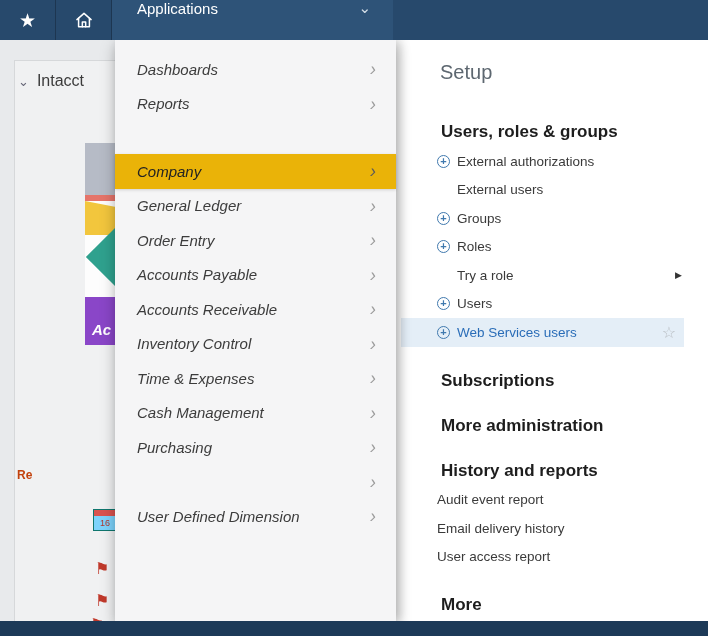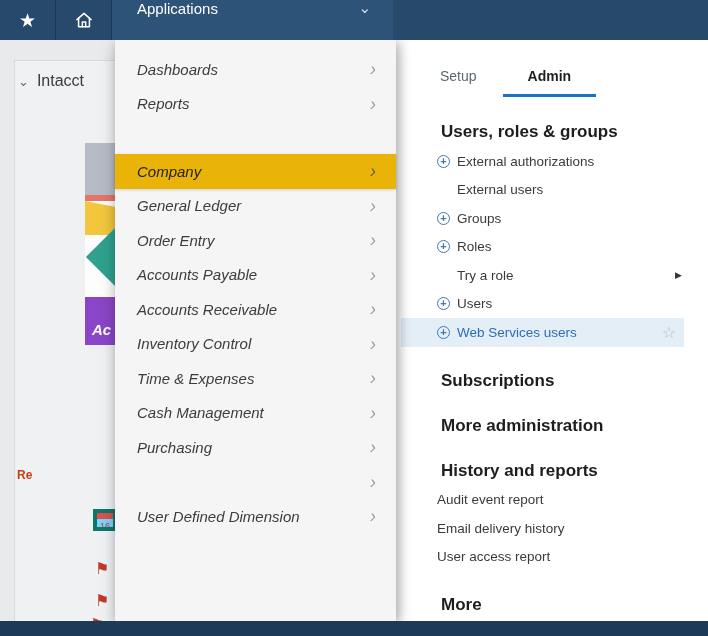--- a/index.html
+++ b/index.html
@@ -29,21 +29,21 @@
   .mc-red    { position:absolute; top:52px; left:0; right:0; height:6px; background:#e5746a; }
   .mc-yellow { position:absolute; top:58px; left:0; width:44px; height:34px; background:#f2c63d;
                clip-path:polygon(0 0,100% 25%,72% 100%,0 100%); }
   .mc-teal   { position:absolute; top:92px; left:10px; width:44px; height:44px; background:#2fa18e;
                transform:rotate(45deg); }
   .mc-purple { position:absolute; bottom:0; left:0; right:0; height:48px; background:#8a46c8;
                color:#fff; font-weight:bold; font-style:italic; font-size:15px;
                display:flex; align-items:flex-end; padding:0 0 7px 7px; }
   .re-label { position:absolute; left:17px; top:468px; font-size:12px; font-weight:bold; color:#c2410c; }
   .calendar { position:absolute; left:93px; top:509px; width:24px; height:22px;
-              border:4px solid #0f766e; background:#7dd3fc; overflow:hidden; }
+              border:1px solid #0f766e; background:#7dd3fc; overflow:hidden; }
   .cal-top { height:6px; background:#d9534f; }
   .cal-day { font-size:9px; color:#b03a33; text-align:center; line-height:14px; }
   .flag { position:absolute; color:#c0392b; font-size:16px; line-height:1; }
   .flag.f1 { left:95px; top:561px; }
   .flag.f2 { left:95px; top:593px; }
   .flag.f3 { left:90px; top:617px; }
 
   
   .apps-menu { position:absolute; left:115px; top:40px; width:281px; bottom:15px;
                background:#f5f5f6; padding-top:12px; z-index:6;
@@ -51,21 +51,21 @@
   .menu-item { height:34.5px; display:flex; align-items:center; padding:0 20px 0 22px;
                font-size:15px; color:#3c3c3c; cursor:pointer; }
   .menu-item.selected { background:#eab308; color:#232323; box-shadow:0 1px 3px rgba(0,0,0,.15);margin-top:33px; }
   .menu-item .chev { margin-left:auto; color:#9b9b9b; font-size:18px; line-height:1; }
   .menu-item.selected .chev { color:#5a5a5a; }
 
   
   .flyout { position:absolute; left:396px; top:40px; right:0; bottom:15px; background:#fff;
             z-index:5; overflow:hidden; box-shadow:0 6px 14px rgba(0,0,0,.2); }
   .tabs-row { height:57px; display:flex; align-items:flex-end; padding-left:44px; }
-  .tab { font-size:14px; color:#5d6770; padding-bottom:13px; cursor:pointer; }
+  .tab { font-size:20px; color:#5d6770; padding-bottom:13px; cursor:pointer; }
   .tab:not(.active) { margin-right:26px; }
   .tab.active { color:#1f1f1f; font-weight:bold; padding:0 25px 10px;
                 border-bottom:3px solid #1a73c8; }
   .fly-heading { font-size:17px; font-weight:bold; color:#1d1d1d; line-height:23px;
                  margin:22px 24px 4px 45px; }
   .fly-sections .fly-heading:first-child { margin-top:23px; }
   .fly-item { height:28.5px; display:flex; align-items:center; margin:0 24px 0 5px;
               padding-left:36px; font-size:13.5px; color:#3a3a3a; cursor:pointer; }
   .fly-item.highlighted { background:#e4eef7; }
   .fly-item.highlighted .fly-label { color:#2a6db8; }
@@ -174,21 +174,20 @@
       </div>
       <div class="menu-item">
         <span class="menu-label">User Defined Dimension</span>
         <span class="chev">›</span>
       </div>
     </div>
 
   <div class="flyout">
     <div class="tabs-row">
         <div class="tab">Setup</div>
-        <div class="tab active">Admin</div>
       </div>
     <div class="fly-sections">
         <div class="fly-heading">Users, roles &amp; groups</div>
         <div class="fly-item">
           <span class="icon-slot">
             <span class="plus-icon">+</span>
           </span>
           <span class="fly-label">External authorizations</span>
         </div>
         <div class="fly-item">

